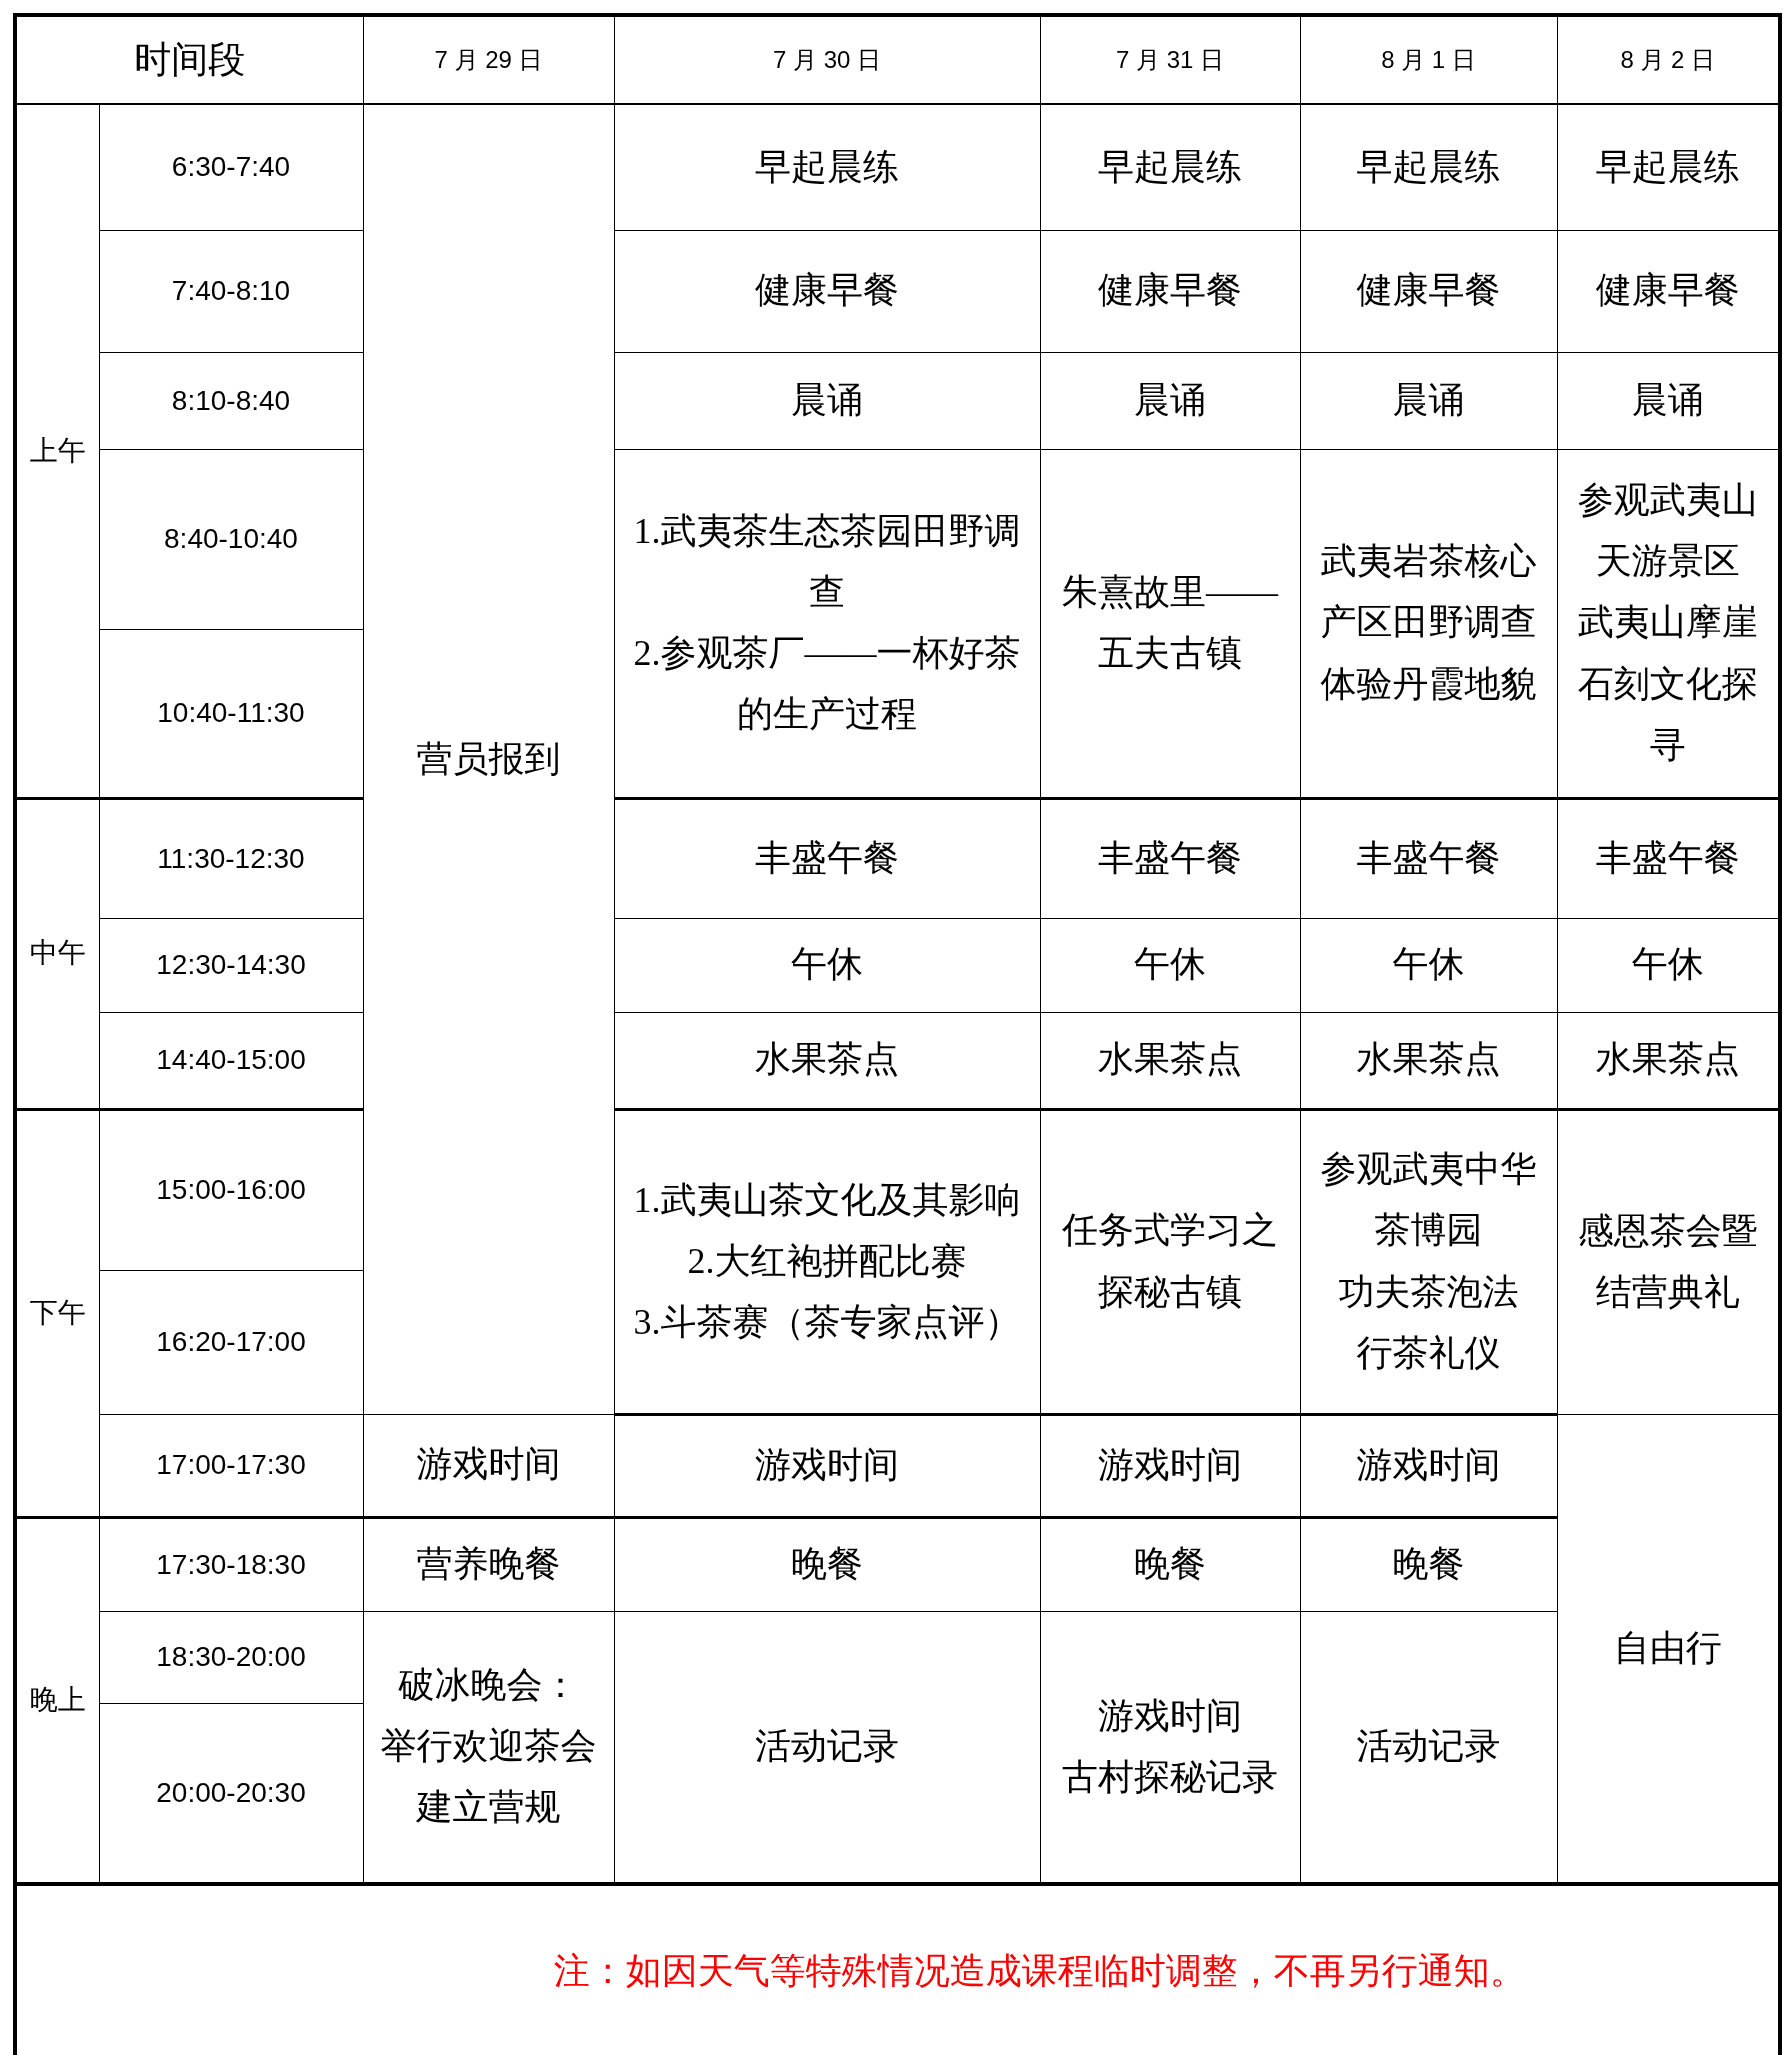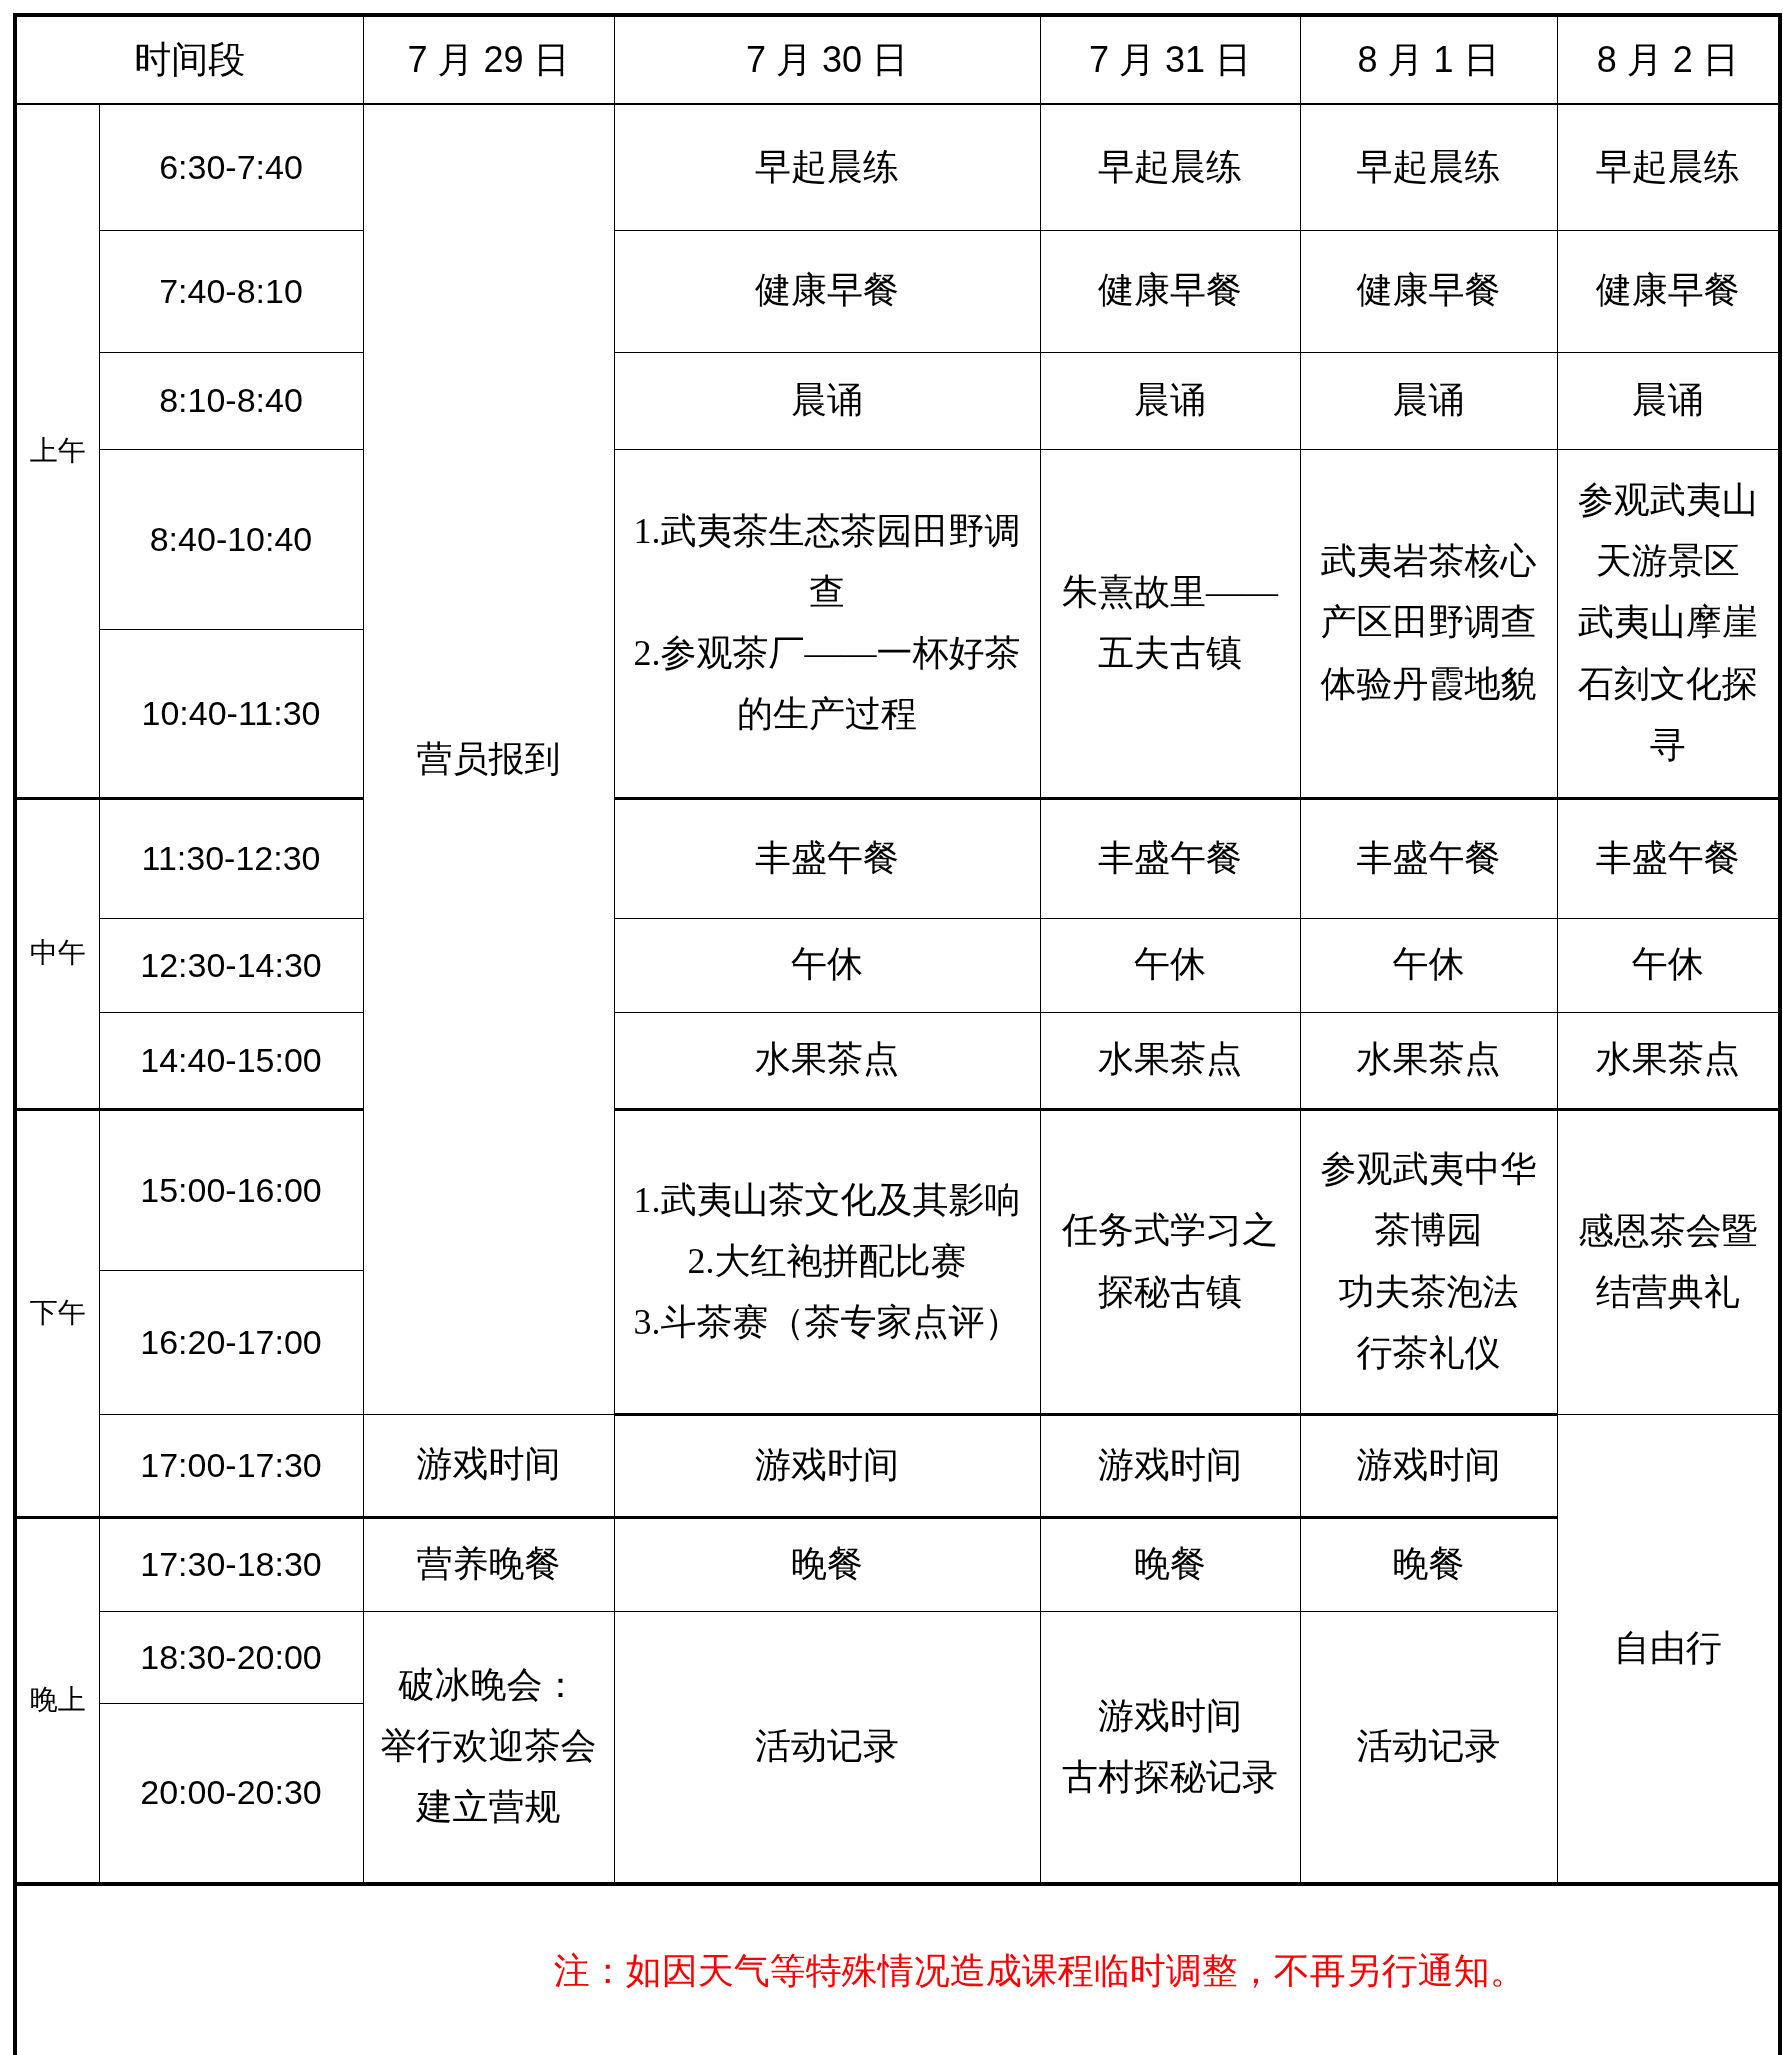--- a/index.html
+++ b/index.html
@@ -3,23 +3,23 @@
 <meta charset="utf-8">
 <style>
   html,body{margin:0;padding:0;background:#ffffff;}
   body{width:1784px;font-family:"Liberation Serif","DejaVu Serif",serif;color:#000;}
   .sheet{padding:13px;}
   table{border-collapse:collapse;table-layout:fixed;width:1767px;border:4.7px solid #000;}
   td{border:1.9px solid #000;text-align:center;vertical-align:middle;padding:0 7.5px;
      word-wrap:break-word;overflow:hidden;}
   .num{font-family:"Liberation Sans","DejaVu Sans",sans-serif;font-size:34px;}
   .hdr td{font-size:37px;border-bottom-width:2.8px;}
-  .hdr .num{font-size:36px;}
+  .hdr .num{font-size:24px;}
   td.period{font-size:28px;line-height:1.8;padding:0 9.4px;}
-  td.time{font-family:"Liberation Sans","DejaVu Sans",sans-serif;font-size:34px;}
+  td.time{font-family:"Liberation Sans","DejaVu Sans",sans-serif;font-size:28px;}
   td.act{font-size:36px;line-height:1.7;font-family:Liberation Serif, serif;}
   
   td.sb{border-bottom-width:3.7px;}
   tr.noterow td{border-top:4.7px solid #000;text-align:center;padding-left:292px;
      font-size:36px;color:#ff0000;}
   .line{display:block;}
 </style>
 </head>
 <body>
 

